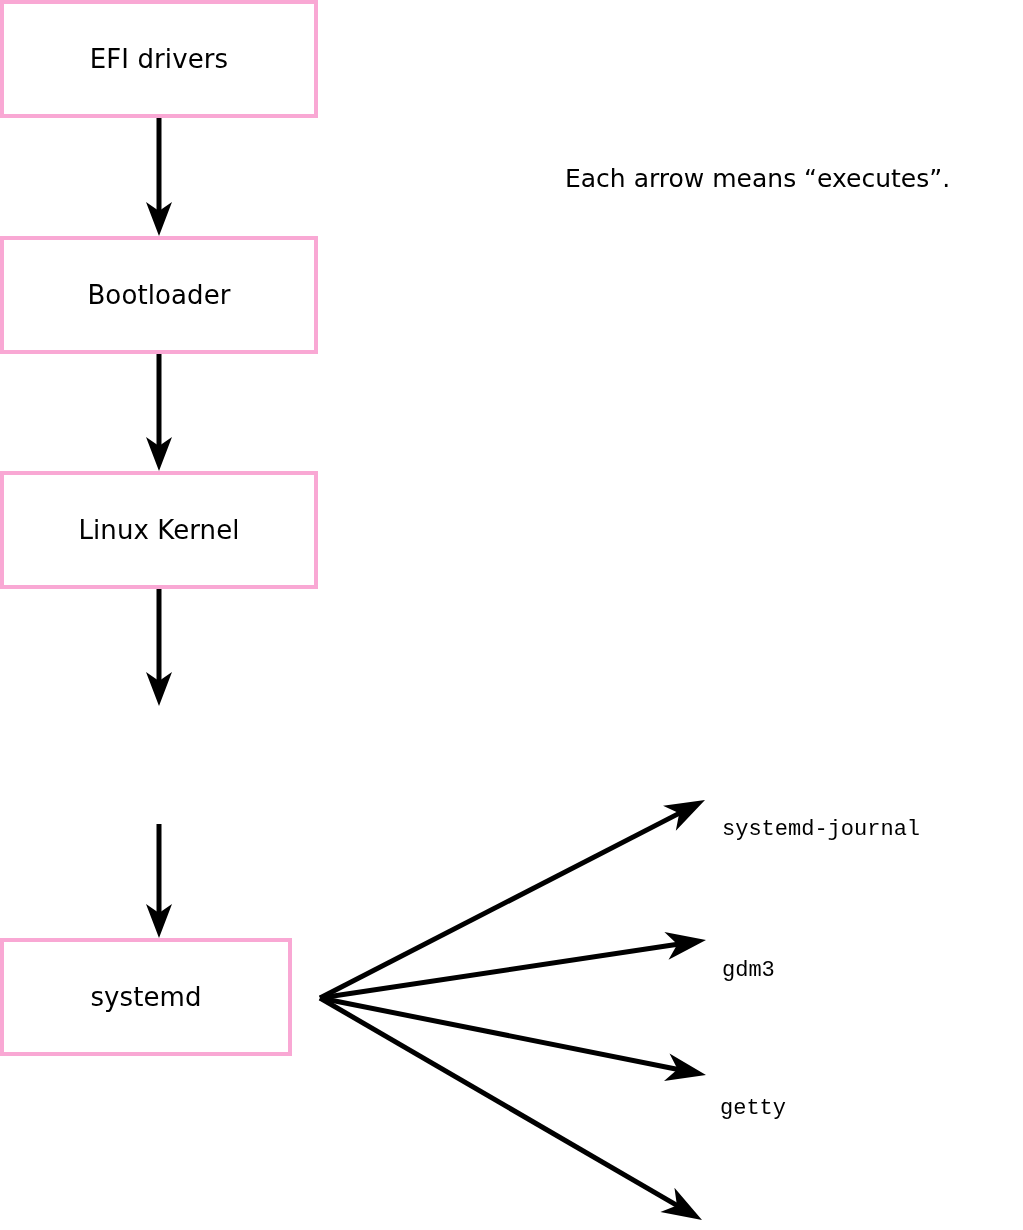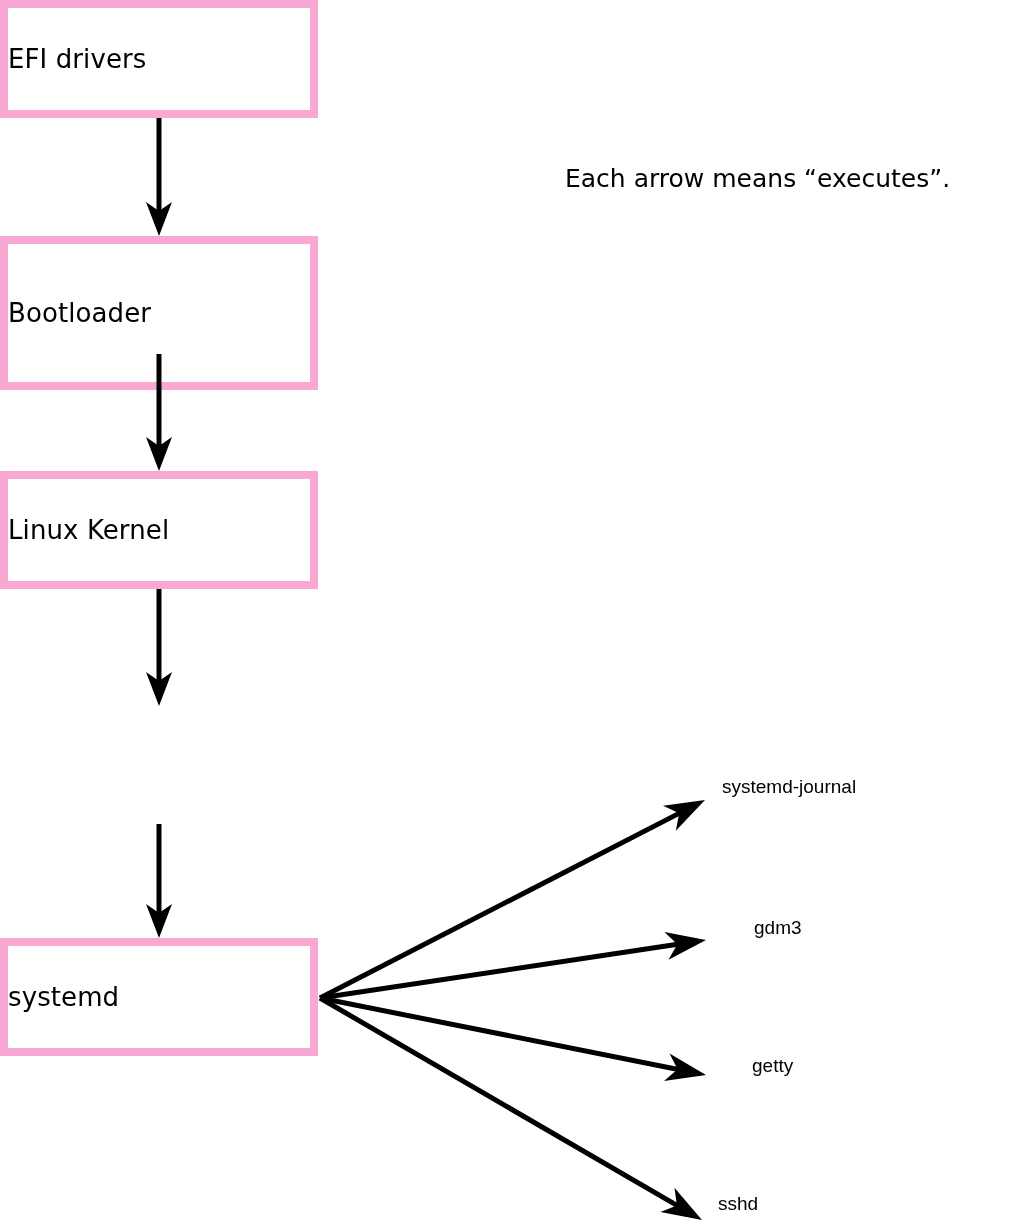--- a/index.html
+++ b/index.html
@@ -19,25 +19,25 @@
     position: absolute;
     left: 0;
     top: 0;
     width: 1023px;
     height: 1230px;
   }
 
   .stage-box {
     position: absolute;
     box-sizing: border-box;
-    border: 8px solid #f9a8d4;
+    border: 4px solid #f9a8d4;
     background: #ffffff;
     display: flex;
     align-items: center;
-    justify-content: flex-start;
+    justify-content: center;
   }
 
   .stage-label {
     font-family: "DejaVu Sans", sans-serif;
     font-size: 26px;
     color: #000000;
     line-height: 1;
     white-space: nowrap;
     letter-spacing: 0.1px;
   }
@@ -46,25 +46,26 @@
     position: absolute;
     font-family: "DejaVu Sans", sans-serif;
     font-size: 25px;
     color: #000000;
     white-space: nowrap;
     line-height: 1;
   }
 
   .branch-label {
     position: absolute;
-    font-family: Liberation Sans, sans-serif;
-    font-size: 19px;
+    font-family: Liberation Mono, monospace;
+    font-size: 22px;
     color: #000000;
     white-space: nowrap;
     line-height: 1;
+    margin-top: 42px;
   }
 
   svg.arrow-layer {
     position: absolute;
     left: 0;
     top: 0;
     width: 1023px;
     height: 1230px;
     overflow: visible;
     pointer-events: none;
@@ -80,27 +81,27 @@
   }
 </style>
 </head>
 <body>
 
 <div id="diagram-root">
 
   <div class="stage-box" id="box-0" style="left: 0px; top: 0px; width: 318px; height: 118px;">
     <span class="stage-label">EFI drivers</span>
   </div>
-  <div class="stage-box" id="box-1" style="left: 0px; top: 236px; width: 318px; height: 154px;">
+  <div class="stage-box" id="box-1" style="left: 0px; top: 236px; width: 318px; height: 118px;">
     <span class="stage-label">Bootloader</span>
   </div>
   <div class="stage-box" id="box-2" style="left: 0px; top: 471px; width: 318px; height: 118px;">
     <span class="stage-label">Linux Kernel</span>
   </div>
-  <div class="stage-box" id="box-4" style="left: 0px; top: 938px; width: 318px; height: 118px;">
+  <div class="stage-box" id="box-4" style="left: 0px; top: 938px; width: 292px; height: 118px;">
     <span class="stage-label">systemd</span>
   </div>
 
   <svg class="arrow-layer" viewBox="0 0 1023 1230">
     <g id="chain-arrow-group">
         <line x1="159" y1="118" x2="159" y2="213" class="arrow-line"></line>
         <polygon points="159.00,236.00 146.00,202.00 159.00,211.00 172.00,202.00" class="arrow-head"></polygon>
         <line x1="159" y1="354" x2="159" y2="448" class="arrow-line"></line>
         <polygon points="159.00,471.00 146.00,437.00 159.00,446.00 172.00,437.00" class="arrow-head"></polygon>
         <line x1="159" y1="589" x2="159" y2="683" class="arrow-line"></line>
@@ -116,17 +117,17 @@
         <line x1="320" y1="998" x2="679.52" y2="1069.72" class="arrow-line"></line>
         <polygon points="706.00,1075.00 664.03,1080.90 677.56,1069.33 669.51,1053.45" class="arrow-head"></polygon>
         <line x1="320" y1="998" x2="678.66" y2="1206.43" class="arrow-line"></line>
         <polygon points="702.00,1220.00 660.38,1212.01 676.93,1205.43 674.45,1187.80" class="arrow-head"></polygon>
       </g>
   </svg>
 
   <div class="legend-note" id="legend-note" style="left: 565px; top: 166px; text-align: right;">Each arrow means “executes”.</div>
 
   <div class="branch-label" id="svc-0" style="left: 722px; top: 777px;">systemd-journal</div>
-  <div class="branch-label" id="svc-1" style="left: 754px; top: 918px;">gdm3</div>
-  <div class="branch-label" id="svc-2" style="left: 752px; top: 1056px;">getty</div>
+  <div class="branch-label" id="svc-1" style="left: 722px; top: 918px;">gdm3</div>
+  <div class="branch-label" id="svc-2" style="left: 720px; top: 1056px;">getty</div>
   <div class="branch-label" id="svc-3" style="left: 718px; top: 1194px;">sshd</div>
 
 </div>
 
 </body></html>

